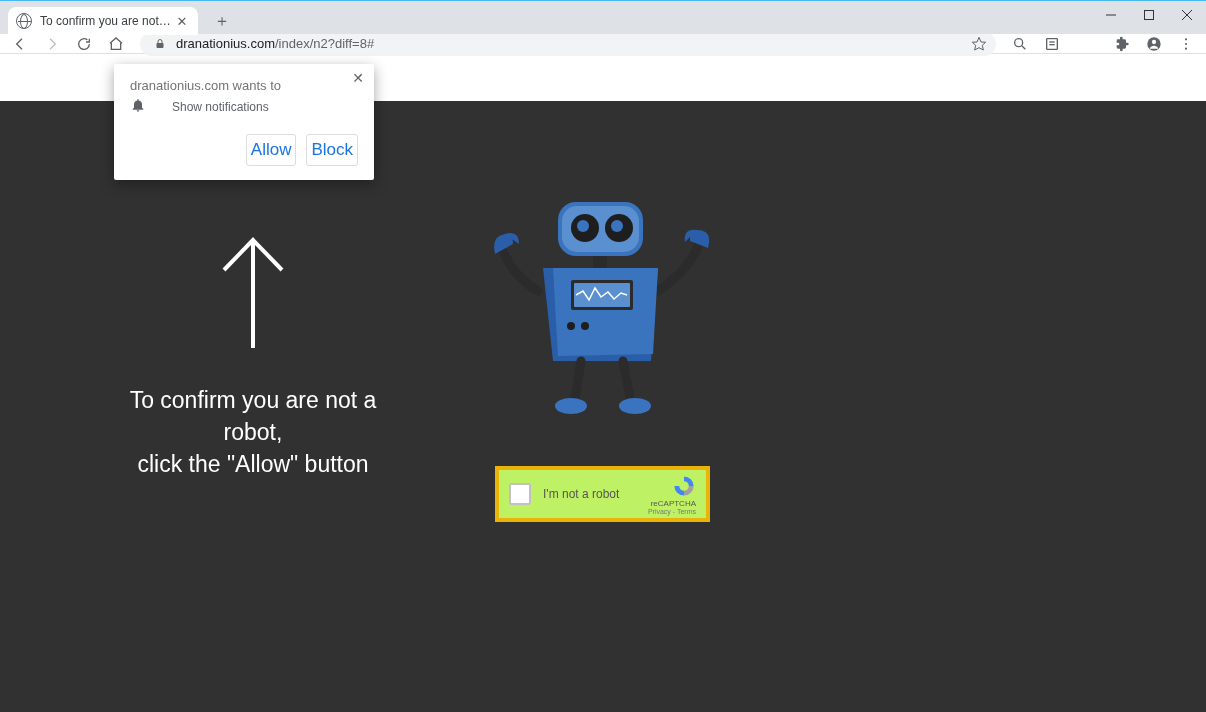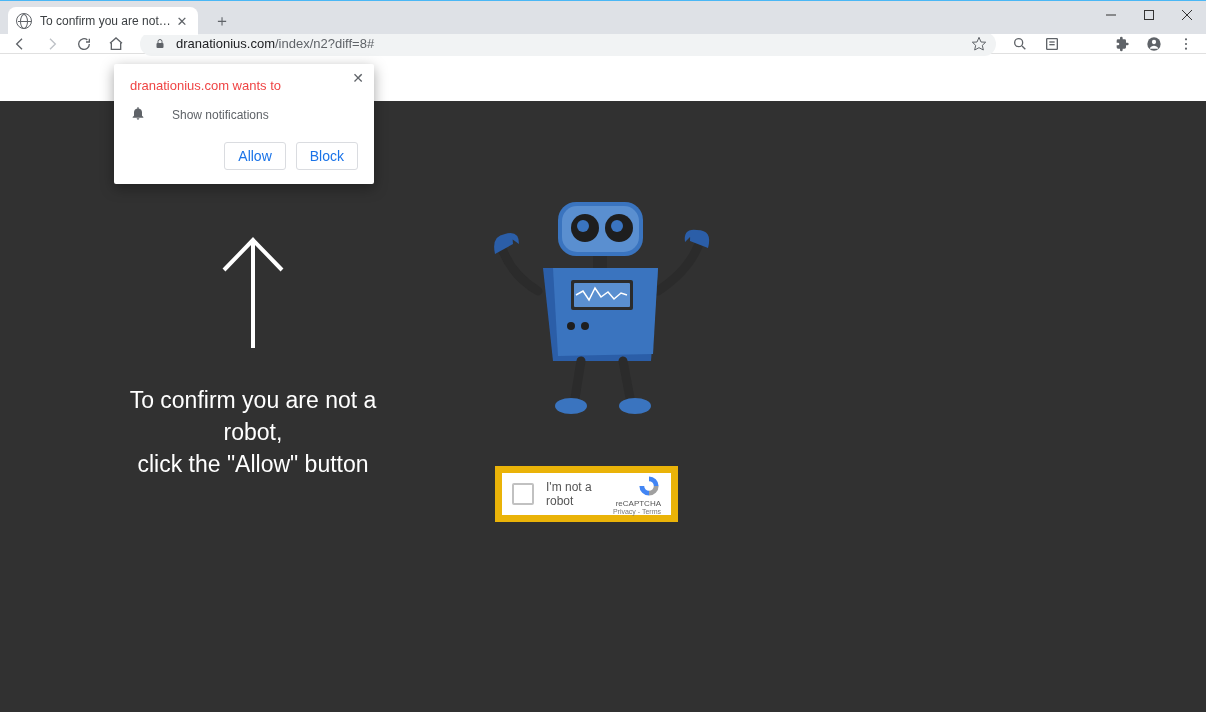--- a/index.html
+++ b/index.html
@@ -182,24 +182,24 @@
   }
   .robot {
     position: absolute;
     left: 483px;
     top: 95px;
   }
   .recaptcha {
     position: absolute;
     left: 495px;
     top: 365px;
-    width: 183px;
+    width: 215px;
     height: 56px;
-    background: #ffffff;
-    border: 7px solid #eab308;
+    background: #bef264;
+    border: 4px solid #eab308;
     display: flex;
     align-items: center;
     padding: 0 10px;
   }
   .recaptcha .chk {
     width: 22px; height: 22px;
     border: 2px solid #c1c1c1;
     border-radius: 2px;
     margin-right: 12px;
     background: #fff;
@@ -233,40 +233,40 @@
     position: absolute;
     right: 6px; top: 4px;
     width: 20px; height: 20px;
     display: flex; align-items: center; justify-content: center;
     font-size: 14px;
     color: #5f6368;
     cursor: pointer;
   }
   .perm-title {
     font-size: 13px;
-    color: #ef4444;
-    margin-bottom: 12px;
+    color: #737373;
+    margin-bottom: 4px;
   }
   .perm-row {
     display: flex;
     align-items: center;
     gap: 26px;
     font-size: 12px;
     color: #5f6368;
     margin-bottom: 18px;
   }
   .perm-row svg { width: 16px; height: 16px; }
   .perm-buttons {
     display: flex;
     justify-content: flex-end;
     gap: 10px;
   }
   .perm-btn {
-    padding: 5px 13px;
-    font-size: 14px;
+    padding: 5px 4px;
+    font-size: 17px;
     color: #1a73e8;
     background: #fff;
     border: 1px solid #dadce0;
     border-radius: 3px;
     cursor: pointer;
   }
 </style>
 </head>
 <body>
 

